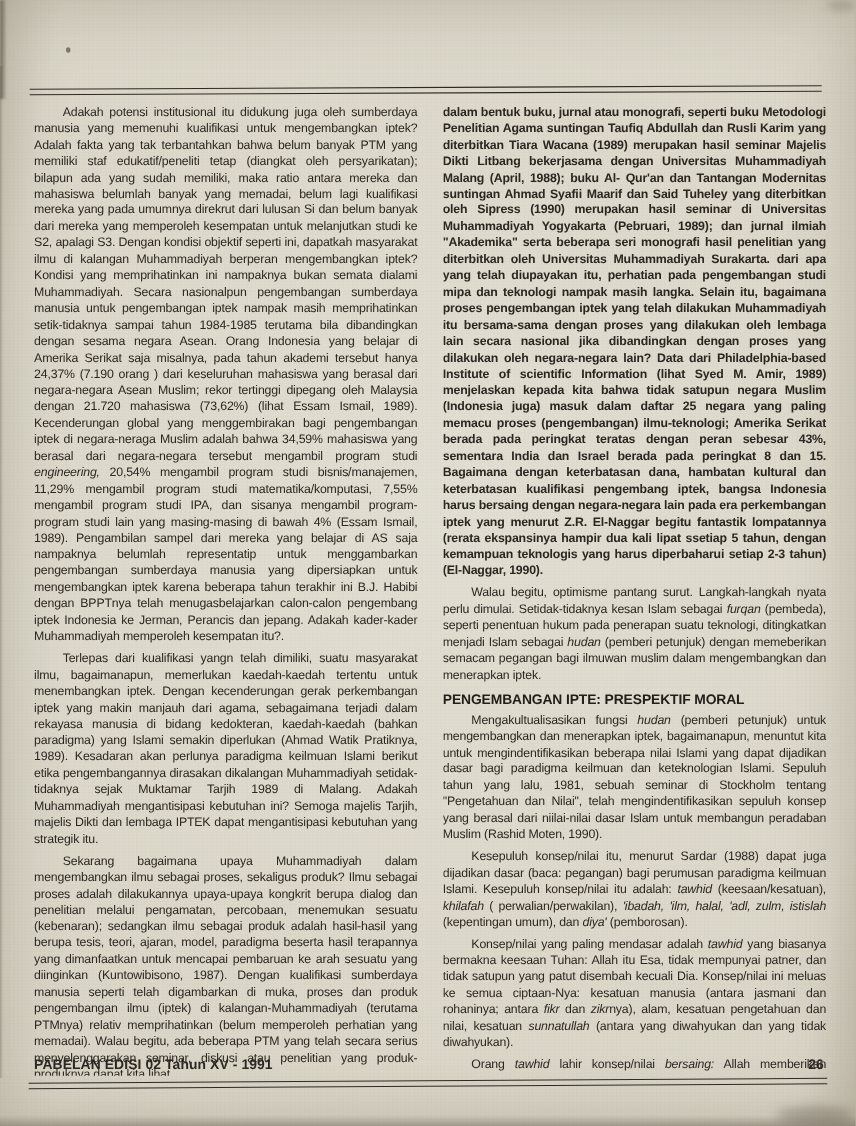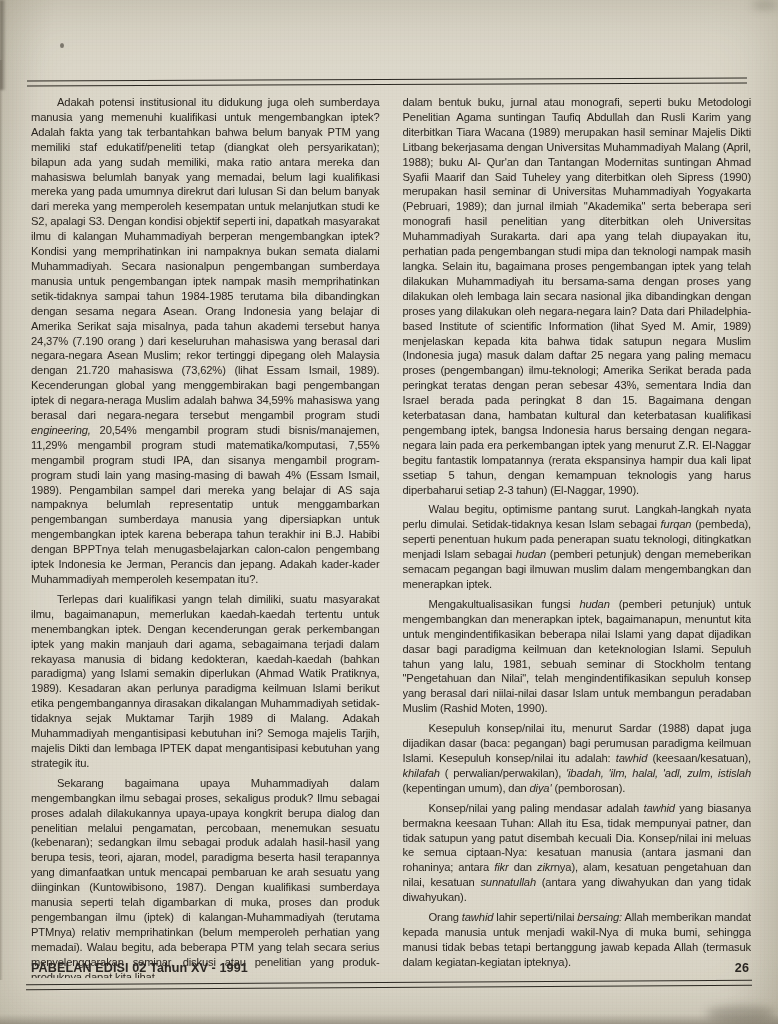--- a/index.html
+++ b/index.html
@@ -34,21 +34,21 @@
     position:absolute;left:31px;right:27px;top:95px;bottom:46px;
     display:flex;gap:23px;overflow:hidden;
   }
   .col{
     flex:1 1 0;overflow:hidden;
     font-size:11.2px;line-height:14.9px;letter-spacing:-0.15px;
     text-align:justify;text-justify:inter-word;
     color:#2b2620;
   }
   .col p{margin:0 0 5px 0;text-indent:26px;}
-  .col p.noindent{text-indent:0;}
+  .col p.noindent{text-indent:0;font-weight:bold;}
   .col h2{
     margin:7px 0 4px 0;font-size:12.6px;line-height:15px;
     letter-spacing:-0.1px;color:#211d18;text-align:left;
   }
   .col em{font-style:italic;}
   .footer-row{
     position:absolute;left:31px;right:29px;top:961px;
     display:flex;justify-content:space-between;align-items:baseline;
     font-size:12.6px;font-weight:bold;letter-spacing:0.1px;color:#2b2723;
   }
@@ -78,24 +78,25 @@
 
   <div class="content">
     <div class="col" id="col-left">
         <p><span>Adakah potensi institusional itu didukung juga oleh sumberdaya manusia yang memenuhi kualifikasi untuk mengembangkan iptek? Adalah fakta yang tak terbantahkan bahwa belum banyak PTM yang memiliki staf edukatif/peneliti tetap (diangkat oleh persyarikatan); bilapun ada yang sudah memiliki, maka ratio antara mereka dan mahasiswa belumlah banyak yang memadai, belum lagi kualifikasi mereka yang pada umumnya direkrut dari lulusan Si dan belum banyak dari mereka yang memperoleh kesempatan untuk melanjutkan studi ke S2, apalagi S3. Dengan kondisi objektif seperti ini, dapatkah masyarakat ilmu di kalangan Muhammadiyah berperan mengembangkan iptek? Kondisi yang memprihatinkan ini nampaknya bukan semata dialami Muhammadiyah. Secara nasionalpun pengembangan sumberdaya manusia untuk pengembangan iptek nampak masih memprihatinkan setik-tidaknya sampai tahun 1984-1985 terutama bila dibandingkan dengan sesama negara Asean. Orang Indonesia yang belajar di Amerika Serikat saja misalnya, pada tahun akademi tersebut hanya 24,37% (7.190 orang ) dari keseluruhan mahasiswa yang berasal dari negara-negara Asean Muslim; rekor tertinggi dipegang oleh Malaysia dengan 21.720 mahasiswa (73,62%) (lihat Essam Ismail, 1989). Kecenderungan global yang menggembirakan bagi pengembangan iptek di negara-neraga Muslim adalah bahwa 34,59% mahasiswa yang berasal dari negara-negara tersebut mengambil program studi </span><em>engineering,</em><span> 20,54% mengambil program studi bisnis/manajemen, 11,29% mengambil program studi matematika/komputasi, 7,55% mengambil program studi IPA, dan sisanya mengambil program-program studi lain yang masing-masing di bawah 4% (Essam Ismail, 1989). Pengambilan sampel dari mereka yang belajar di AS saja nampaknya belumlah representatip untuk menggambarkan pengembangan sumberdaya manusia yang dipersiapkan untuk mengembangkan iptek karena beberapa tahun terakhir ini B.J. Habibi dengan BPPTnya telah menugasbelajarkan calon-calon pengembang iptek Indonesia ke Jerman, Perancis dan jepang. Adakah kader-kader Muhammadiyah memperoleh kesempatan itu?.</span></p>
         <p><span>Terlepas dari kualifikasi  yangn telah dimiliki, suatu masyarakat ilmu, bagaimanapun, memerlukan kaedah-kaedah tertentu untuk menembangkan iptek. Dengan kecenderungan gerak perkembangan iptek yang makin manjauh dari agama, sebagaimana terjadi dalam rekayasa manusia di bidang kedokteran, kaedah-kaedah (bahkan paradigma) yang Islami semakin diperlukan (Ahmad Watik Pratiknya, 1989). Kesadaran akan perlunya paradigma keilmuan Islami berikut etika pengembangannya dirasakan dikalangan Muhammadiyah setidak-tidaknya sejak Muktamar Tarjih 1989 di Malang. Adakah Muhammadiyah mengantisipasi kebutuhan ini? Semoga majelis Tarjih, majelis Dikti dan lembaga IPTEK dapat mengantisipasi kebutuhan yang strategik itu.</span></p>
         <p><span>Sekarang bagaimana upaya Muhammadiyah dalam mengembangkan ilmu sebagai proses, sekaligus produk? Ilmu sebagai proses adalah dilakukannya upaya-upaya kongkrit berupa dialog dan penelitian melalui pengamatan, percobaan, menemukan sesuatu (kebenaran); sedangkan ilmu sebagai produk adalah hasil-hasil yang berupa tesis, teori, ajaran, model, paradigma beserta hasil terapannya yang dimanfaatkan untuk mencapai pembaruan ke arah sesuatu yang diinginkan (Kuntowibisono, 1987). Dengan kualifikasi sumberdaya manusia seperti telah digambarkan di muka, proses dan produk pengembangan ilmu (iptek) di kalangan-Muhammadiyah (terutama PTMnya) relativ memprihatinkan (belum memperoleh perhatian yang memadai). Walau begitu, ada beberapa PTM yang telah secara serius menyelenggarakan seminar, diskusi atau penelitian yang produk- produknya dapat kita lihat</span></p>
       </div>
     <div class="col" id="col-right">
         <p class="noindent"><span>dalam bentuk buku, jurnal atau monografi, seperti buku Metodologi Penelitian Agama suntingan Taufiq Abdullah dan Rusli Karim yang diterbitkan Tiara Wacana (1989) merupakan hasil seminar Majelis Dikti Litbang bekerjasama dengan Universitas Muhammadiyah Malang (April, 1988); buku Al- Qur'an dan Tantangan Modernitas suntingan Ahmad Syafii Maarif dan Said Tuheley yang diterbitkan oleh Sipress (1990) merupakan hasil seminar di Universitas Muhammadiyah Yogyakarta (Pebruari, 1989); dan jurnal ilmiah "Akademika" serta beberapa seri monografi hasil penelitian yang diterbitkan oleh Universitas Muhammadiyah Surakarta. dari apa yang telah diupayakan itu, perhatian pada pengembangan studi mipa dan teknologi nampak masih langka. Selain itu, bagaimana proses pengembangan iptek yang telah dilakukan Muhammadiyah itu bersama-sama dengan proses yang dilakukan oleh lembaga lain secara nasional jika dibandingkan dengan proses yang dilakukan oleh negara-negara lain? Data dari Philadelphia-based Institute of scientific Information (lihat Syed M. Amir, 1989) menjelaskan kepada kita bahwa tidak satupun negara Muslim (Indonesia juga) masuk dalam daftar 25 negara yang paling memacu proses (pengembangan) ilmu-teknologi; Amerika Serikat berada pada peringkat teratas dengan peran sebesar 43%, sementara India dan Israel berada pada peringkat 8 dan 15. Bagaimana dengan keterbatasan dana, hambatan kultural dan keterbatasan kualifikasi pengembang iptek, bangsa Indonesia harus bersaing dengan negara-negara lain pada era perkembangan iptek yang menurut Z.R. El-Naggar begitu fantastik lompatannya (rerata ekspansinya hampir dua kali lipat ssetiap 5 tahun, dengan kemampuan teknologis yang harus diperbaharui setiap 2-3 tahun) (El-Naggar, 1990).</span></p>
         <p><span>Walau begitu, optimisme pantang surut. Langkah-langkah nyata perlu dimulai. Setidak-tidaknya kesan Islam sebagai </span><em>furqan</em><span> (pembeda), seperti penentuan hukum pada penerapan suatu teknologi, ditingkatkan menjadi Islam sebagai </span><em>hudan</em><span> (pemberi petunjuk) dengan memeberikan semacam pegangan bagi ilmuwan muslim dalam mengembangkan dan menerapkan iptek.</span></p>
+        <h2>PENGEMBANGAN IPTE: PRESPEKTIF MORAL</h2>
         <p><span>Mengakultualisasikan fungsi </span><em>hudan</em><span> (pemberi petunjuk) untuk mengembangkan dan menerapkan iptek, bagaimanapun, menuntut kita untuk mengindentifikasikan beberapa nilai Islami yang dapat dijadikan dasar bagi paradigma keilmuan dan keteknologian Islami. Sepuluh tahun yang lalu, 1981, sebuah seminar di Stockholm tentang "Pengetahuan dan Nilai", telah mengindentifikasikan sepuluh konsep yang berasal dari niilai-nilai dasar Islam untuk membangun peradaban Muslim (Rashid Moten, 1990).</span></p>
         <p><span>Kesepuluh konsep/nilai itu, menurut Sardar (1988) dapat juga dijadikan dasar (baca: pegangan) bagi perumusan paradigma keilmuan Islami. Kesepuluh konsep/nilai itu adalah: </span><em>tawhid</em><span> (keesaan/kesatuan), </span><em>khilafah</em><span> ( perwalian/perwakilan), </span><em>'ibadah, 'ilm, halal, 'adl, zulm, istislah</em><span> (kepentingan umum), dan </span><em>diya'</em><span> (pemborosan).</span></p>
         <p><span>Konsep/nilai yang paling mendasar adalah </span><em>tawhid</em><span> yang biasanya bermakna keesaan Tuhan: Allah itu Esa, tidak mempunyai patner, dan tidak satupun yang patut disembah kecuali Dia. Konsep/nilai ini meluas ke semua ciptaan-Nya: kesatuan manusia (antara jasmani dan rohaninya; antara </span><em>fikr</em><span> dan </span><em>zikr</em><span>nya), alam, kesatuan pengetahuan dan nilai, kesatuan </span><em>sunnatullah</em><span> (antara yang diwahyukan dan yang tidak diwahyukan).</span></p>
-        <p><span>Orang </span><em>tawhid</em><span> lahir seperti/nilai </span><em>bersaing:</em><span> Allah memberikan mandat kepada manusia untuk menjadi wakil-Nya di muka bumi, sehingga manusi tidak bebas tetapi bertanggung jawab kepada Allah (termasuk dalam kegiatan-kegiatan ipteknya).</span></p>
+        <p><span>Orang </span><em>tawhid</em><span> lahir konsep/nilai </span><em>bersaing:</em><span> Allah memberikan mandat kepada manusia untuk menjadi wakil-Nya di muka bumi, sehingga manusi tidak bebas tetapi bertanggung jawab kepada Allah (termasuk dalam kegiatan-kegiatan ipteknya).</span></p>
       </div>
   </div>
 
   <div class="rule-double rule-bottom"></div>
 
   <div class="footer-row">
     <span>PABELAN EDISI 02 Tahun XV - 1991</span>
     <span>26</span>
   </div>
 

